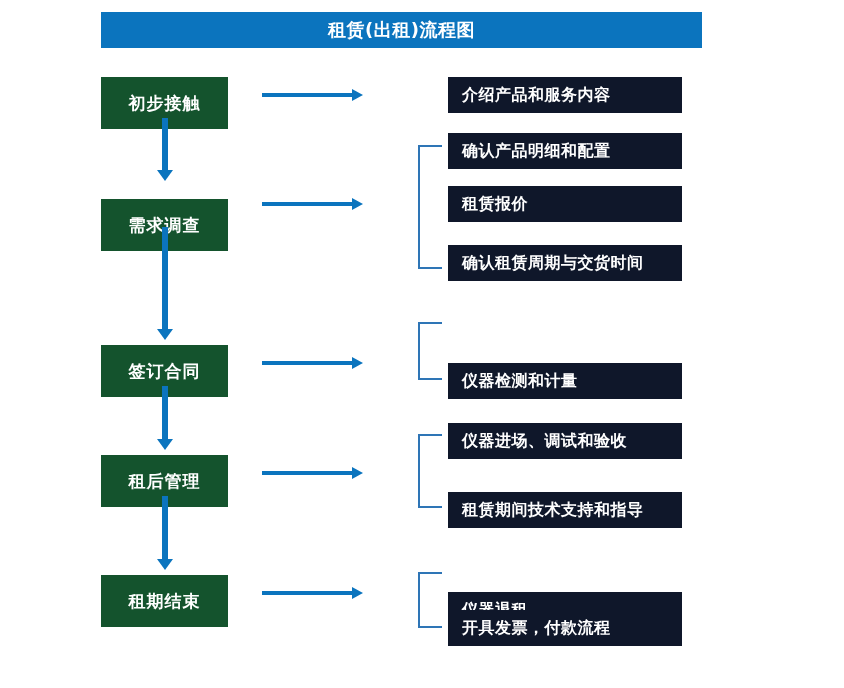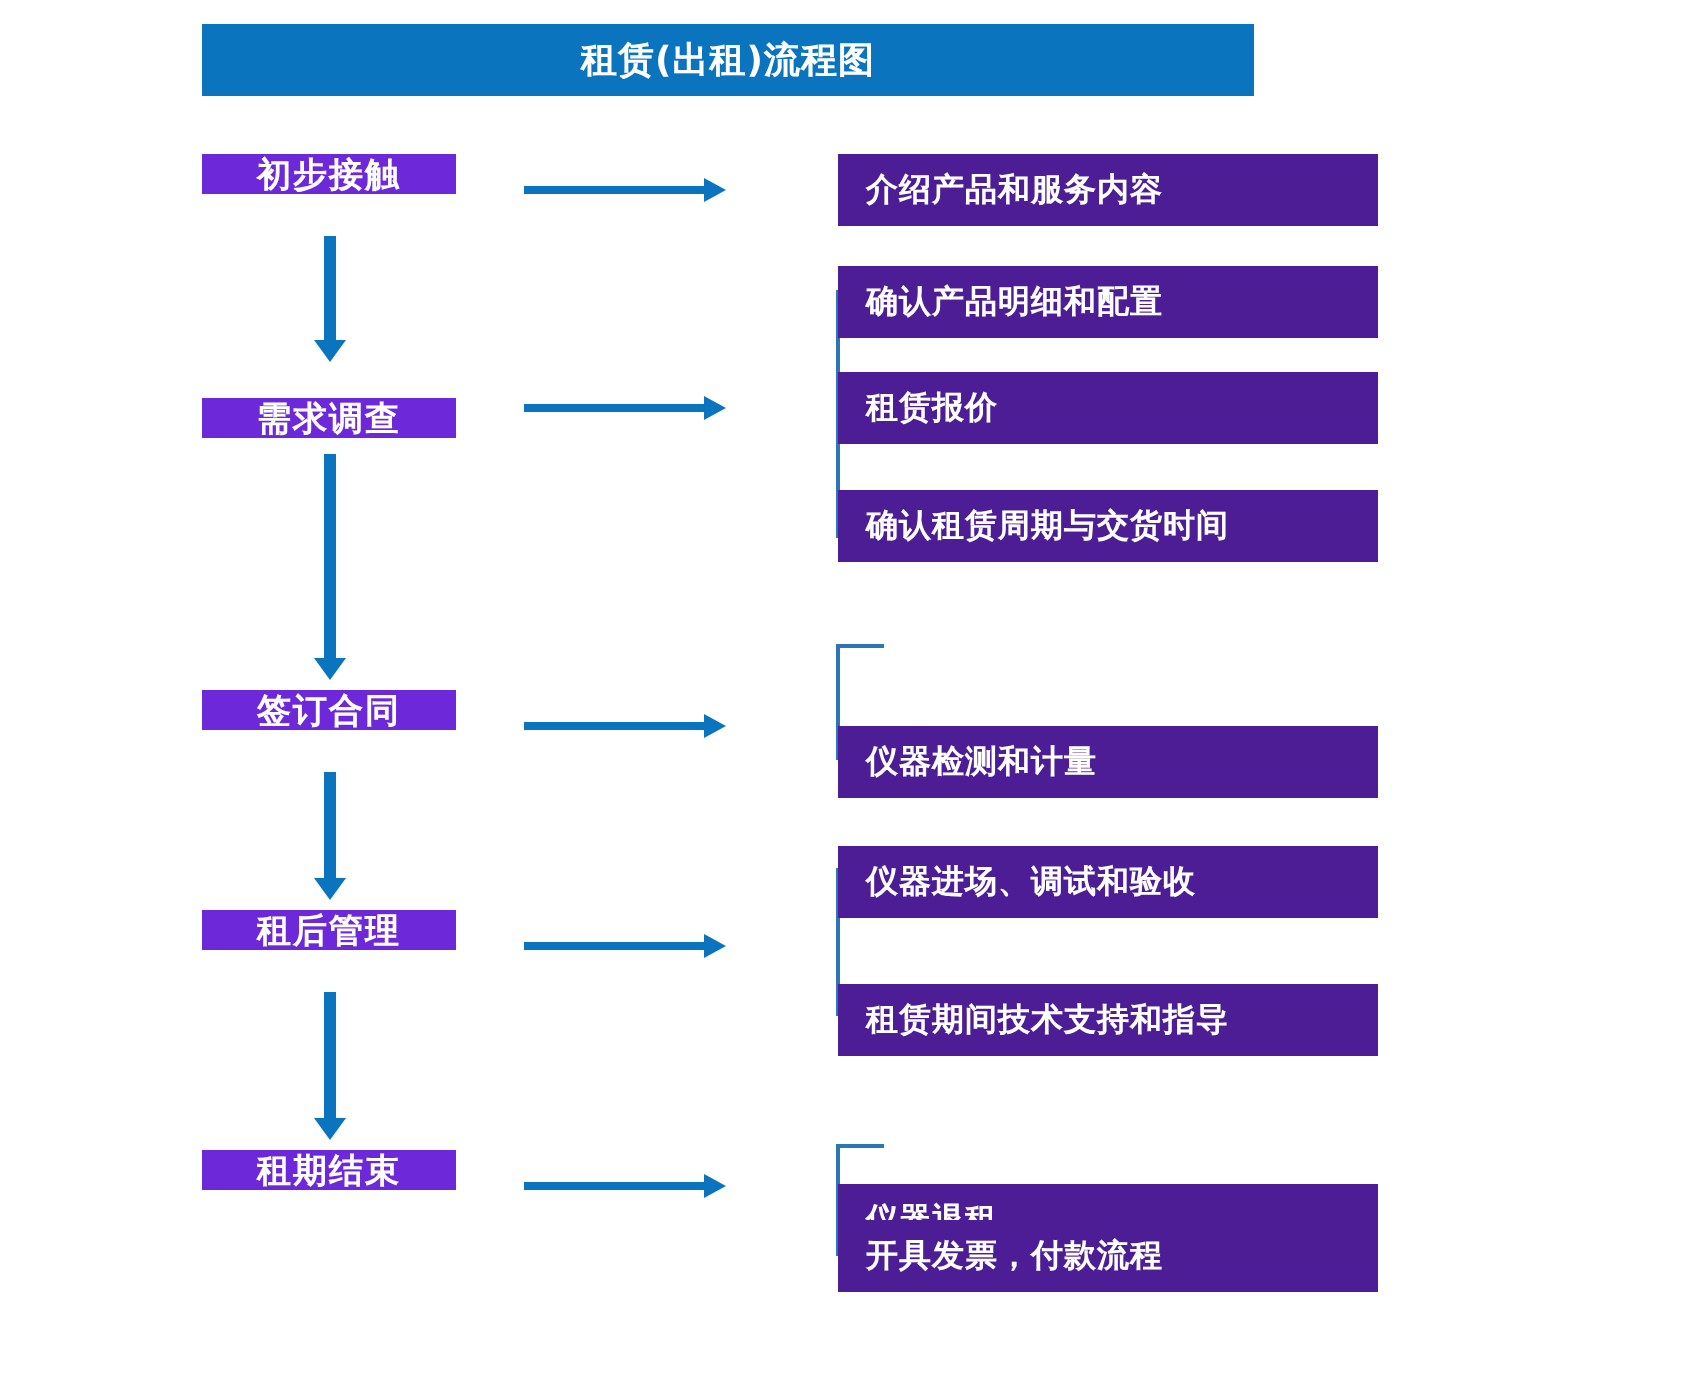--- a/index.html
+++ b/index.html
@@ -16,51 +16,51 @@
   #canvas {
     position: relative;
     width: 844px;
     height: 688px;
     background: #ffffff;
   }
   .title-bar {
     position: absolute;
     left: 101px;
     top: 12px;
-    width: 526px;
+    width: 601px;
     height: 36px;
     background: #0b74be;
     color: #ffffff;
     font-size: 18px;
     font-weight: bold;
     display: flex;
     align-items: center;
     justify-content: center;
     letter-spacing: 0.5px;
   }
   .stage-box {
     position: absolute;
     left: 101px;
     width: 127px;
-    height: 20px;
-    background: #6d28d9;
+    height: 52px;
+    background: #14532d;
     color: #ffffff;
     font-size: 17px;
     font-weight: bold;
     display: flex;
     align-items: center;
     justify-content: center;
     letter-spacing: 1px;
   }
   .detail-box {
     position: absolute;
-    left: 419px;
-    width: 270px;
+    left: 448px;
+    width: 234px;
     height: 36px;
-    background: #4c1d95;
+    background: #0f172a;
     color: #ffffff;
     font-size: 16px;
     font-weight: bold;
     display: flex;
     align-items: center;
     padding-left: 14px;
     box-sizing: border-box;
     letter-spacing: 0.5px;
   }
   

